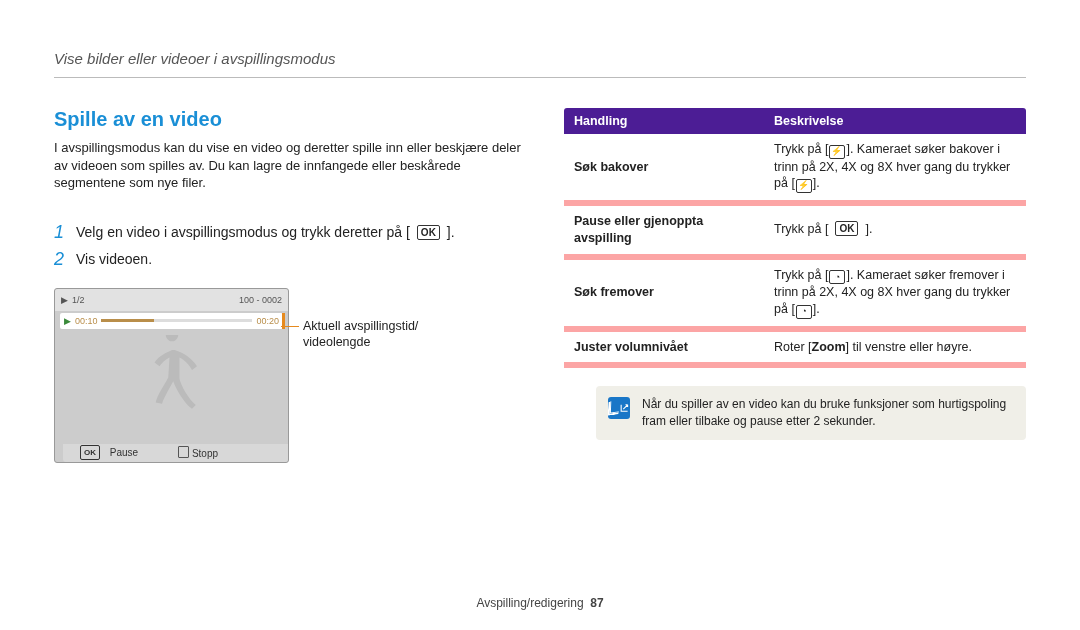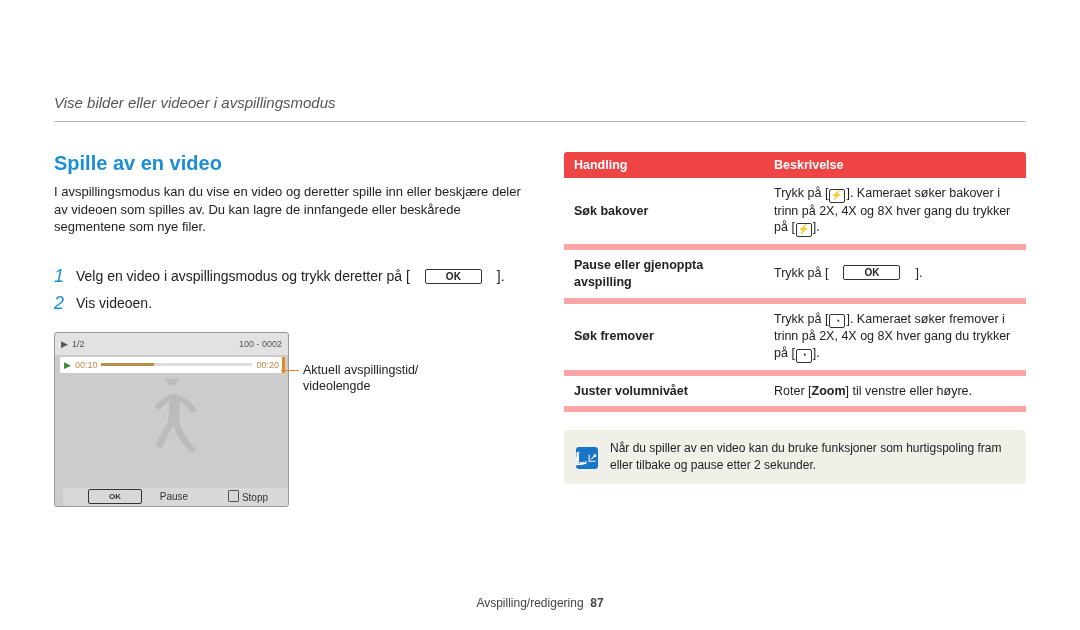--- a/index.html
+++ b/index.html
@@ -17,21 +17,20 @@
     box-sizing: border-box;
     width: 100%;
   }
   .header {
     font-style: italic;
     color: #555;
     font-size: 15px;
     padding-bottom: 10px;
     border-bottom: 1px solid #bbb;
     margin-bottom: 30px;
-    margin-top: 44px;
   }
   .cols {
     display: flex;
     gap: 40px;
   }
   .col-left {
     width: 470px;
   }
   .col-right {
     flex: 1;
@@ -60,24 +59,24 @@
     font-weight: 500;
     width: 22px;
     flex-shrink: 0;
   }
   .ok-btn {
     display: inline-block;
     border: 1px solid #333;
     border-radius: 2px;
     font-size: 10px;
     font-weight: bold;
-    padding: 0 20px;
+    padding: 0 3px;
     line-height: 13px;
     vertical-align: 1px;
-    margin: 0 15px;
+    margin: 0 7px;
   }
   .figure-row {
     display: flex;
     gap: 14px;
     margin-top: 18px;
   }
   .video-thumb {
     width: 235px;
     height: 175px;
     background: #ccc;
@@ -200,21 +199,21 @@
     background: #e68a1e;
   }
 
   
   table.desc-table {
     width: 100%;
     border-collapse: collapse;
     font-size: 12.5px;
   }
   table.desc-table th {
-    background: #ef4444;
+    background: #4c1d95;
     color: #fff;
     font-weight: bold;
     text-align: left;
     padding: 6px 10px;
   }
   table.desc-table th:first-child {
     border-top-left-radius: 3px;
     width: 180px;
   }
   table.desc-table th:last-child {
@@ -243,23 +242,24 @@
     margin: 0 1px;
   }
 
   .note-box {
     margin-top: 18px;
     background: #f0efe8;
     border-radius: 4px;
     padding: 10px 12px;
     display: flex;
     gap: 12px;
-    align-items: center;
+    align-items: flex-start;
     font-size: 12px;
     line-height: 1.4;
+    margin-left: 32px;
   }
   .note-icon {
     width: 22px;
     height: 22px;
     background: #1976c7;
     border-radius: 3px;
     display: flex;
     align-items: center;
     justify-content: center;
     flex-shrink: 0;

